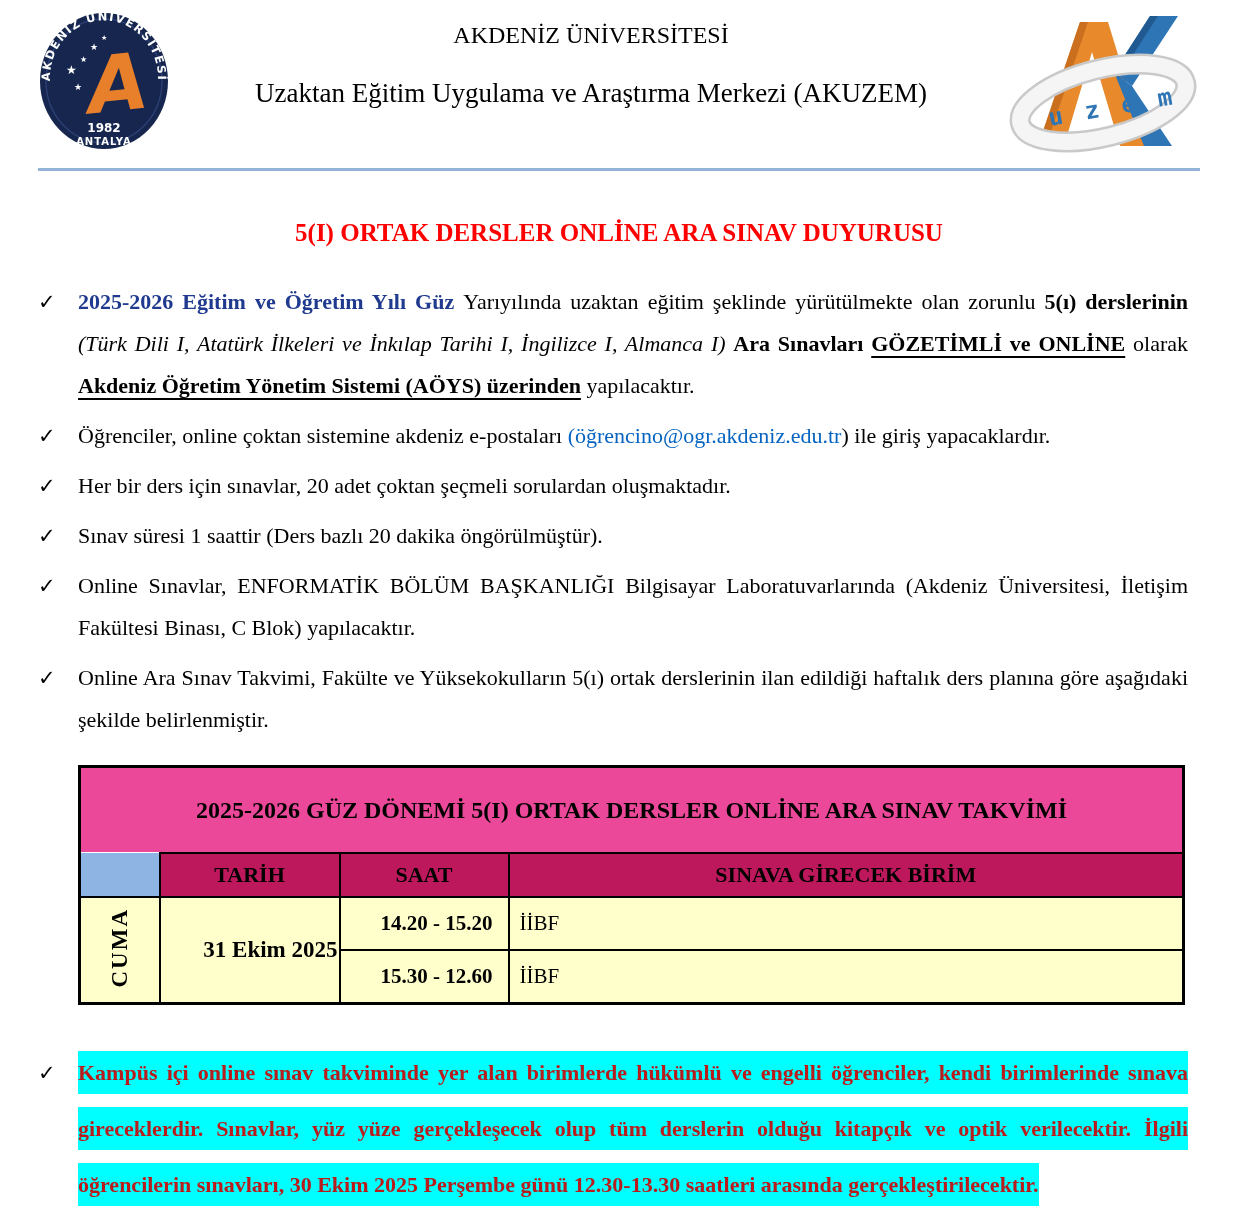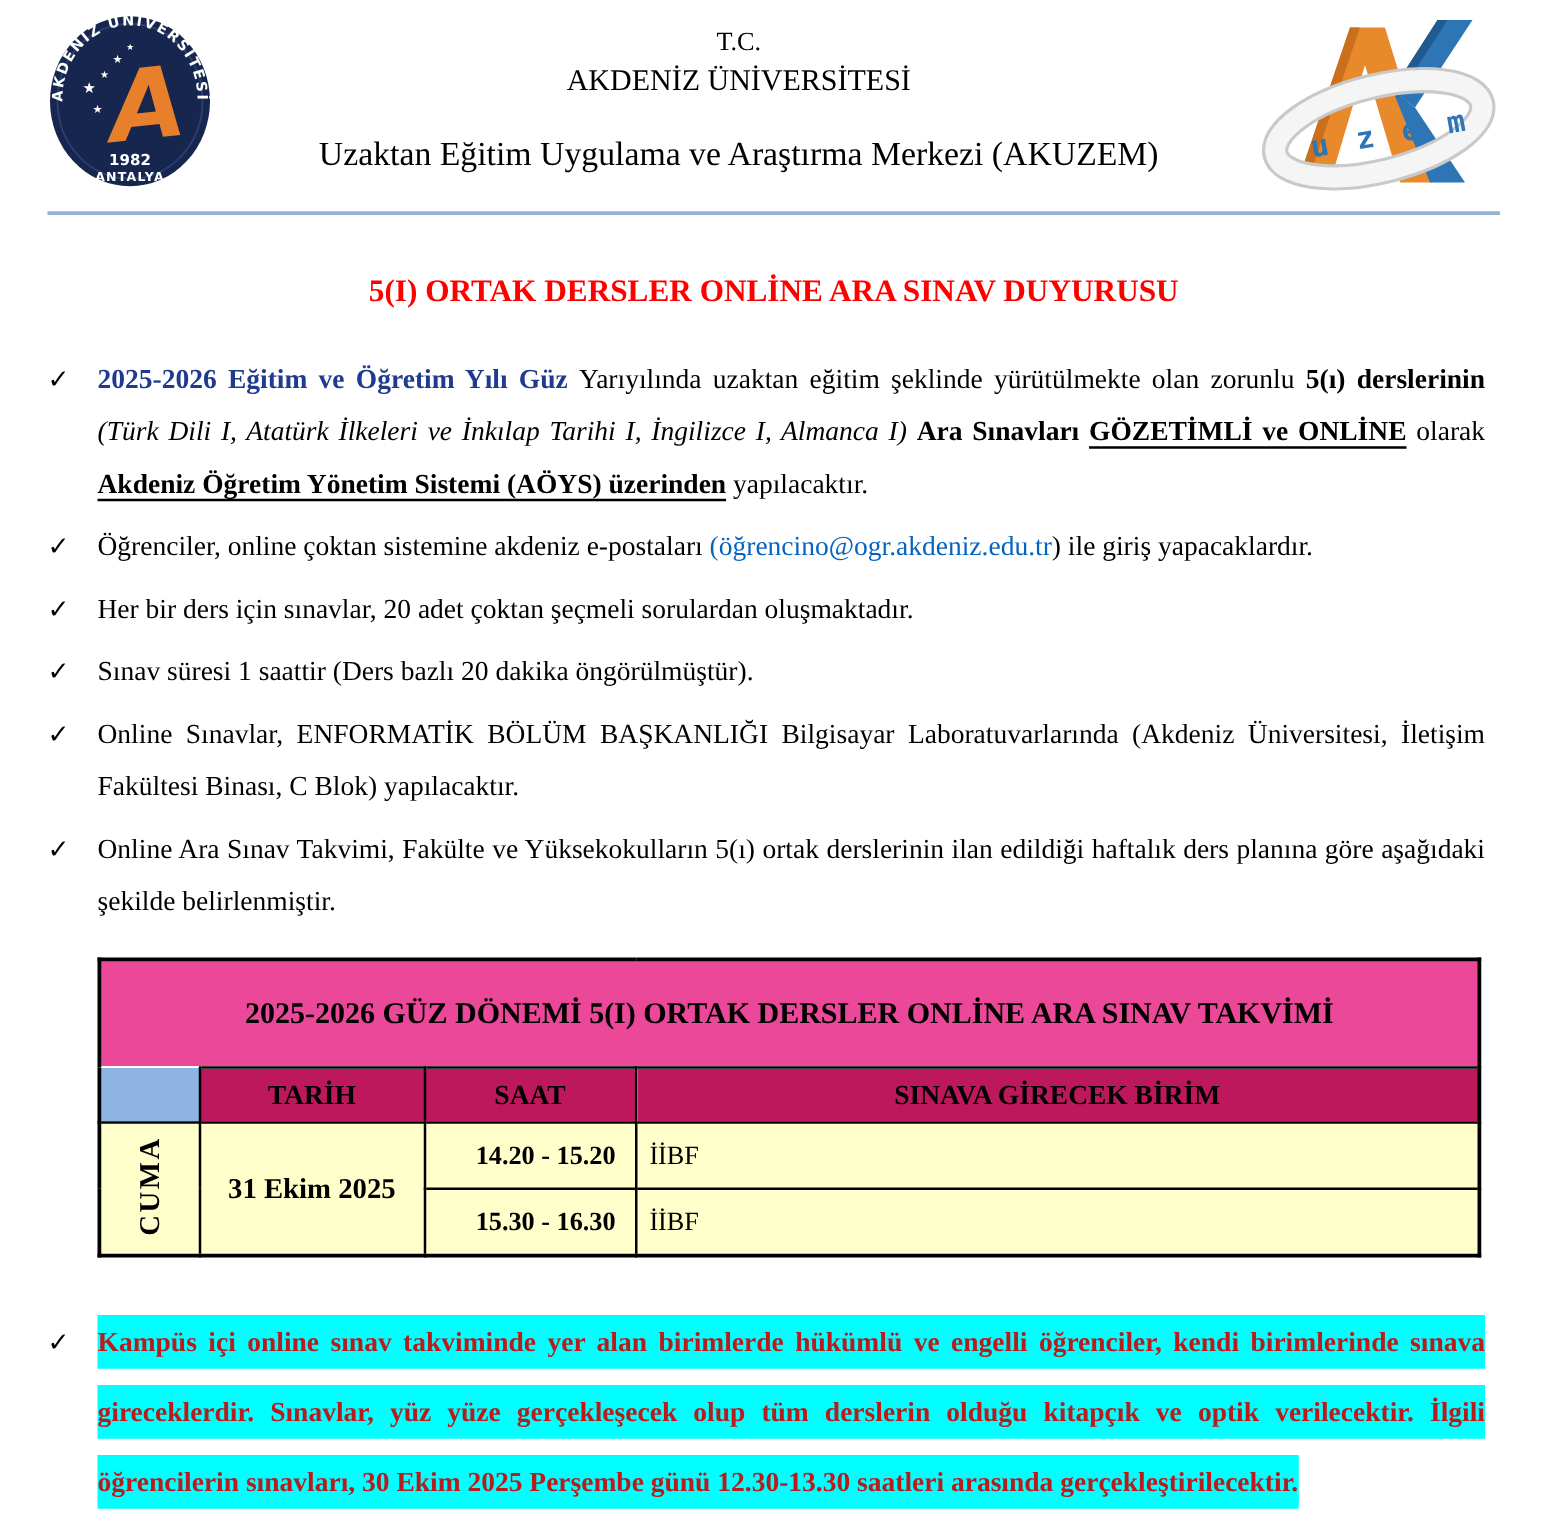--- a/index.html
+++ b/index.html
@@ -60,21 +60,21 @@
   .corner-cell{background:#8DB4E2;border-top:none !important;}
   .head-cell{
     background:#be185d;text-align:center;font-weight:bold;font-size:22px;height:40px;
   }
   .body-cell{background:#FFFFCC;height:49px;}
   .day-cell{text-align:center;vertical-align:middle;}
   .vert{
     writing-mode:vertical-rl;transform:rotate(180deg);
     font-weight:bold;font-size:23px;letter-spacing:2px;line-height:1;
   }
-  .date-cell{text-align:center;font-weight:bold;font-size:23px;}
+  .date-cell{text-align:right;font-weight:bold;font-size:23px;}
   .time-cell{text-align:center;font-weight:bold;font-size:21px;padding-left:26px;}
   .unit-cell{text-align:left;font-size:21px;padding-left:10px;}
   
   .note-row{display:flex;align-items:flex-start;margin:40px 50px 0 38px;}
   .note-check{flex:0 0 40px;width:40px;font-family:"DejaVu Sans",sans-serif;font-size:21px;line-height:56px;}
   .ntext{
     flex:1 1 auto;margin:0;font-size:22px;line-height:56px;
     font-weight:bold;color:#b91c1c;text-align:justify;
   }
   .hl{
@@ -104,21 +104,20 @@
         <text x="36" y="82" font-size="9" fill="#ffffff" font-family="DejaVu Sans, sans-serif">★</text>
         <text x="42" y="54" font-size="8" fill="#ffffff" font-family="DejaVu Sans, sans-serif">★</text>
         <text x="52" y="42" font-size="9" fill="#ffffff" font-family="DejaVu Sans, sans-serif">★</text>
         <text x="63" y="32" font-size="7" fill="#ffffff" font-family="DejaVu Sans, sans-serif">★</text>
         <text x="66" y="124" text-anchor="middle" font-family="DejaVu Sans, sans-serif" font-weight="bold" font-size="12" fill="#ffffff">1982</text>
         <text x="66" y="137" text-anchor="middle" font-family="DejaVu Sans, sans-serif" font-weight="bold" font-size="10" fill="#ffffff" letter-spacing="1">ANTALYA</text>
       </svg>
     </div>
 
     <div class="hdr-center">
-      <div class="hdr-line1">T.C.</div>
       <div class="hdr-line2">AKDENİZ ÜNİVERSİTESİ</div>
       <div class="hdr-line3">Uzaktan Eğitim Uygulama ve Araştırma Merkezi (AKUZEM)</div>
     </div>
 
     <div class="hdr-right">
       <svg width="200" height="152" viewBox="0 0 200 152">
 
         <polygon points="30,138 72,14 100,14 138,138 112,138 84,44 56,138" fill="#E8892B"></polygon>
         <polygon points="72,14 80,14 38,138 30,138" fill="#c96f1e"></polygon>
 
@@ -185,21 +184,21 @@
       </tr>
       <tr>
         <td rowspan="2" class="body-cell day-cell">
           <span class="vert">CUMA</span>
         </td>
         <td rowspan="2" class="body-cell date-cell">31 Ekim 2025</td>
         <td class="body-cell time-cell">14.20 - 15.20</td>
         <td class="body-cell unit-cell">İİBF</td>
       </tr>
       <tr>
-        <td class="body-cell time-cell">15.30 - 16.30</td>
+        <td class="body-cell time-cell">15.30 - 12.60</td>
         <td class="body-cell unit-cell">İİBF</td>
       </tr>
     </tbody>
   </table>
 
   <div class="note-row">
     <span class="note-check">✓</span>
     <p class="ntext"><span class="hl">Kampüs içi online sınav takviminde yer alan birimlerde hükümlü ve engelli öğrenciler, kendi birimlerinde sınava gireceklerdir. Sınavlar, yüz yüze gerçekleşecek olup tüm derslerin olduğu kitapçık ve optik verilecektir. İlgili öğrencilerin sınavları, 30 Ekim 2025 Perşembe günü 12.30-13.30 saatleri arasında gerçekleştirilecektir.</span></p>
   </div>
 

